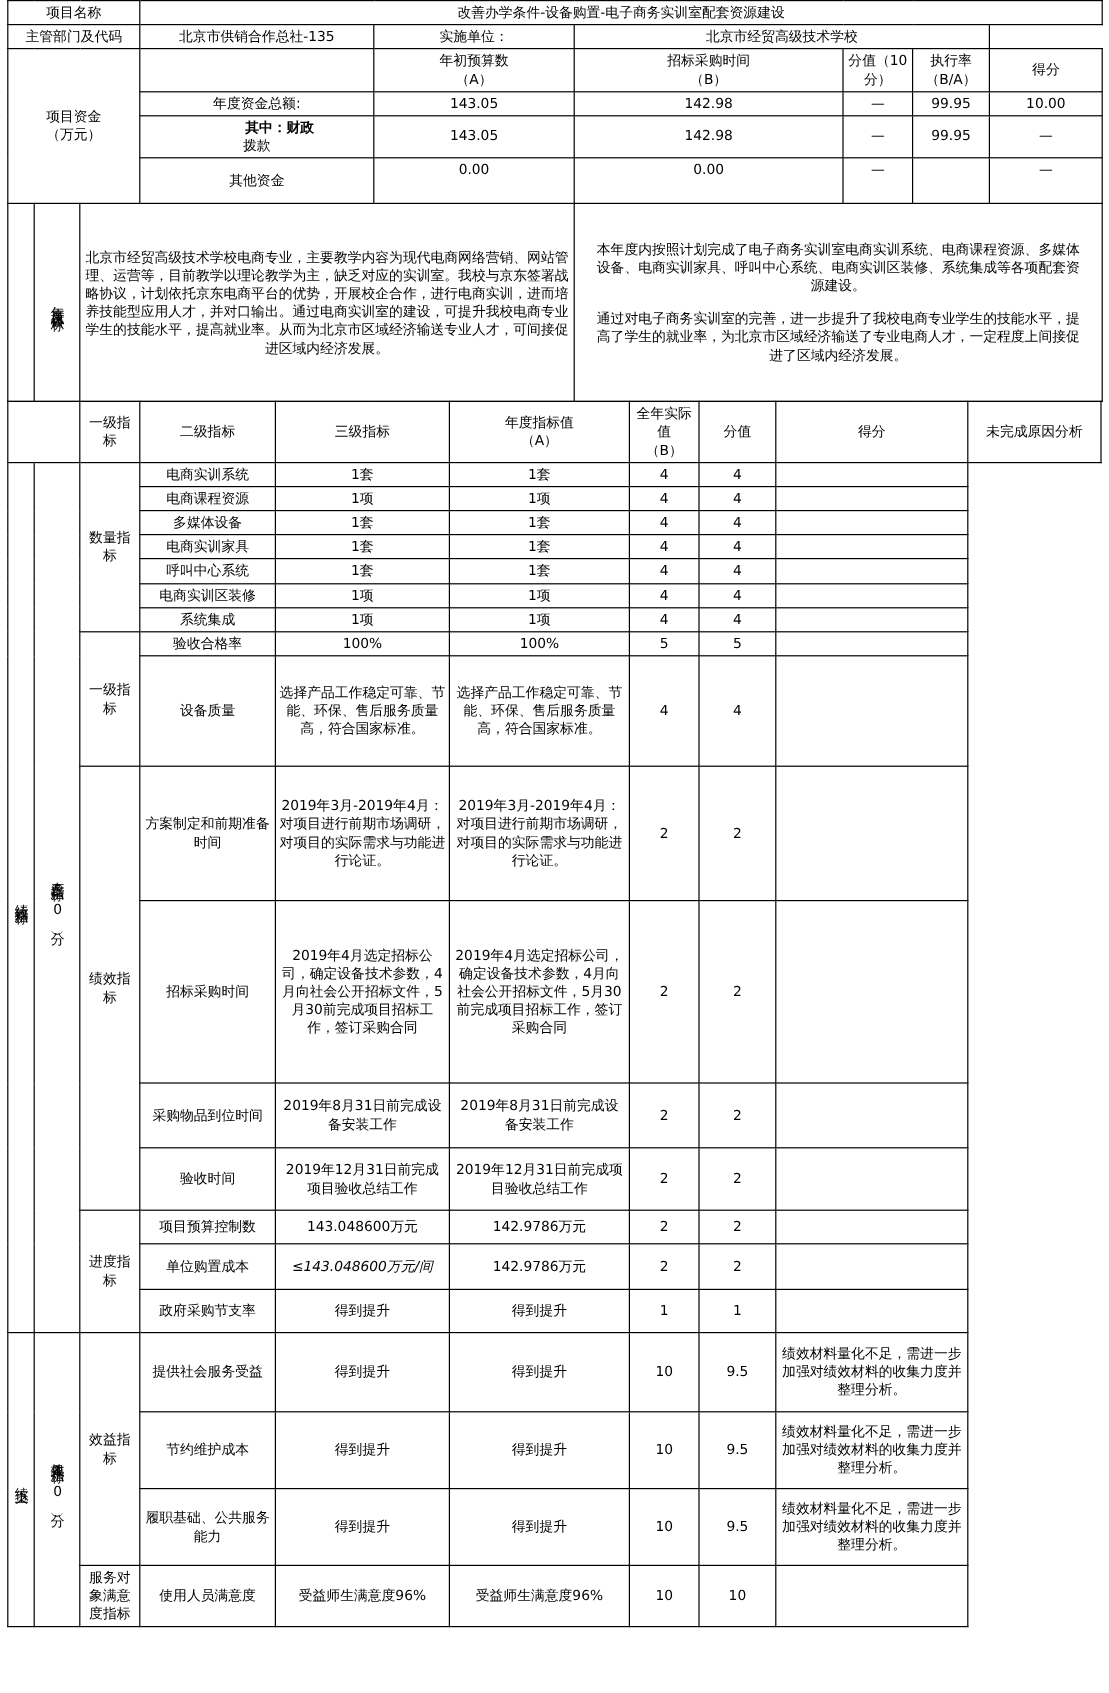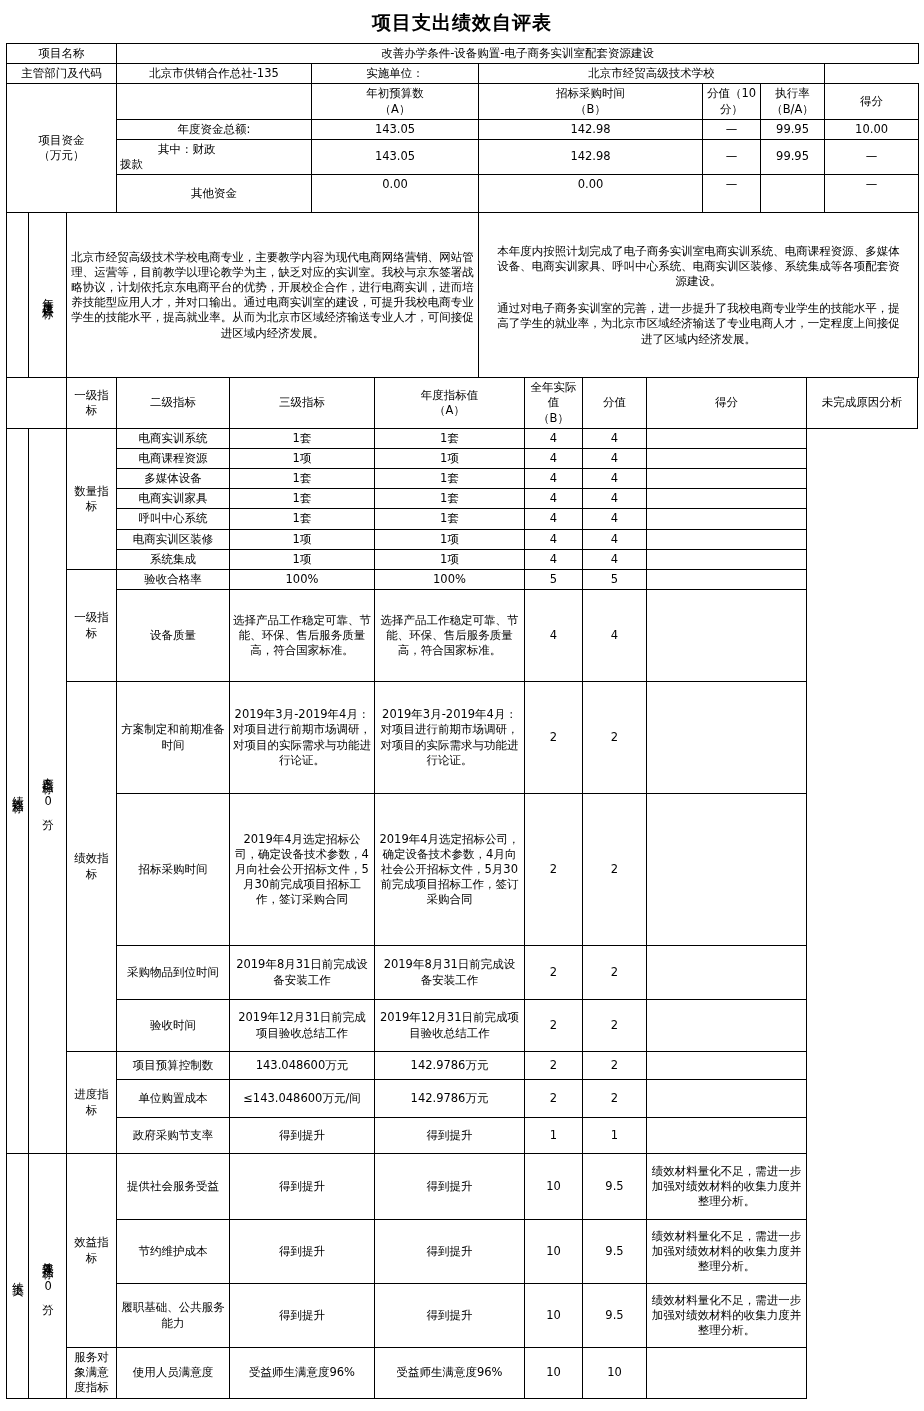--- a/index.html
+++ b/index.html
@@ -61,56 +61,57 @@
     display: inline-block;
   }
   .vert-wrap {
     display: flex;
     align-items: center;
     justify-content: center;
     height: 100%;
   }
   .nowrapcell {
     white-space: nowrap;
+    font-style: italic;
   }
   .para {
     text-align: left;
     line-height: 1.5;
     font-size: 11.5px;
     padding: 4px 5px;
   }
   .para p {
     margin: 12px;
   }
   .fund-sub {
     position: relative;
     text-align: center;
     min-height: 30px;
   }
   .fund-sub .sub-top {
     display: block;
-    text-align: left;
+    text-align: center;
     padding-left: 38px;
+    font-weight: bold;
   }
   .fund-sub .sub-bot {
     display: block;
-    text-align: left;
+    text-align: center;
   }
   .fund-other {
     text-align: left;
     vertical-align: bottom;
   }
   .smalltxt { font-size: 11px; }
 </style>
 </head>
 <body>
 
 <div class="page">
 
-  <div class="doc-title">项目支出绩效自评表</div>
 
   <table class="form">
     <colgroup>
       <col style="width:22px">
       <col style="width:38px">
       <col style="width:50px">
       <col style="width:195px">
       <col style="width:167px">
       <col style="width:224px">
       <col style="width:58px">

